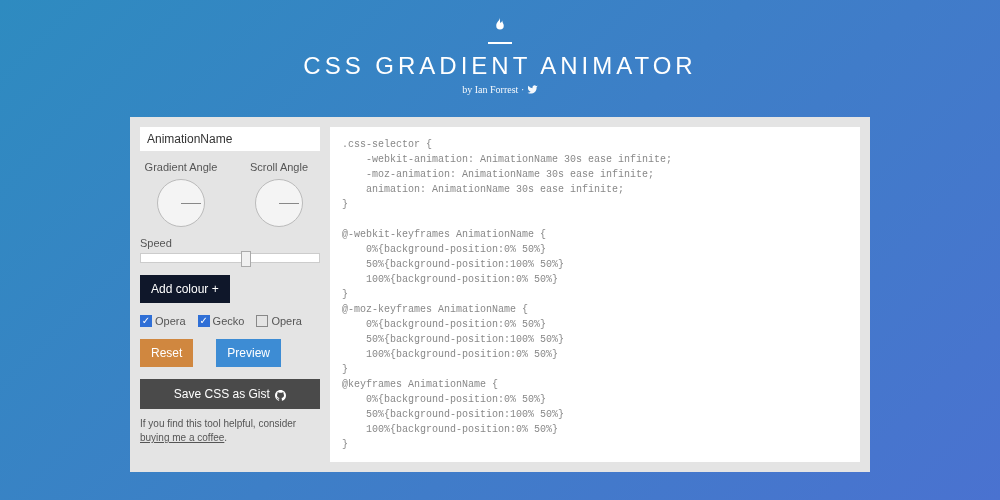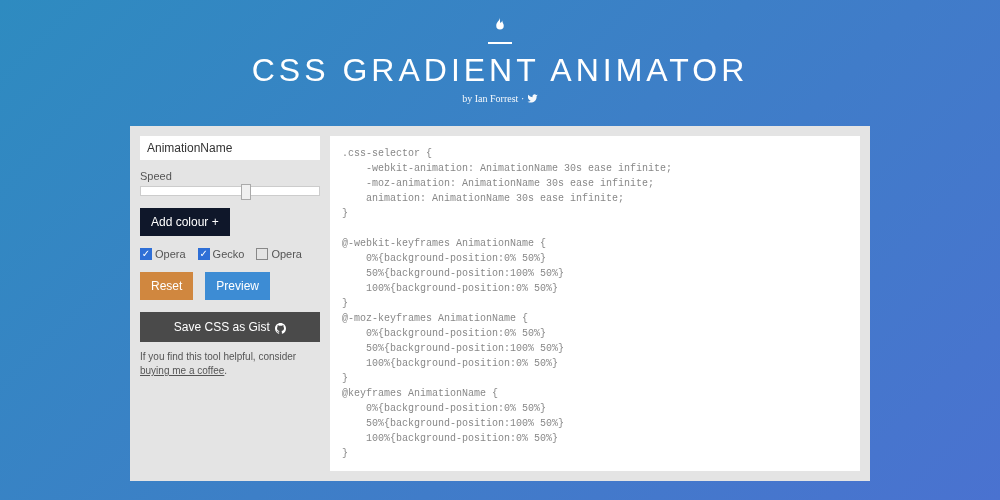--- a/index.html
+++ b/index.html
@@ -7,21 +7,21 @@
   font-family: -apple-system, BlinkMacSystemFont, "Segoe UI", Helvetica, Arial, sans-serif;
   width: 1000px;
   height: 500px;
   background: linear-gradient(135deg, #2e8bc0 0%, #3d7fc7 50%, #4a72d0 100%);
   overflow: hidden;
 }
 .header { text-align: center; padding: 14px 0 10px; color: #fff; }
 .logo-icon { display: inline-block; margin-bottom: 2px; }
 .logo-icon svg { width: 18px; height: 22px; fill: #fff; }
 .underline { width: 24px; height: 2px; background: #fff; margin: 0 auto 8px; }
-.title { font-size: 32px; font-weight: 300; letter-spacing: 4px; }
+.title { font-size: 24px; font-weight: 300; letter-spacing: 4px; }
 .byline { font-size: 10px; margin-top: 4px; opacity: 0.95; font-family: Liberation Serif, serif; }
 .byline a { color: #fff; text-decoration: none; }
 .bird-icon { display: inline-block; vertical-align: middle; }
 .bird-icon svg { width: 11px; height: 11px; fill: #fff; }
 
 .panel {
   width: 740px;
   margin: 10px auto 0;
   background: #e4e4e4;
   display: flex;
@@ -79,21 +79,21 @@
 
 .checks { display: flex; gap: 12px; margin-bottom: 12px; }
 .check-item { display: flex; align-items: center; gap: 3px; font-size: 11px; color: #555; }
 .chk {
   width: 12px; height: 12px; border: 1px solid #888;
   display: inline-flex; align-items: center; justify-content: center;
   font-size: 10px; line-height: 1;
 }
 .chk.on { background: #2f6fd6; border-color: #2f6fd6; color: #fff; }
 
-.btn-row { display: flex; gap: 12px; margin-bottom: 12px; }
+.btn-row { display: flex; gap: 23px; margin-bottom: 12px; }
 
 .gh-icon svg { width: 11px; height: 11px; fill: #fff; vertical-align: middle; margin-left: 2px; }
 
 .helpful { font-size: 10px; color: #555; line-height: 1.4; }
 .helpful .link { text-decoration: underline; cursor: pointer; }
 
 .code-pane {
   flex: 1; background: #fff; padding: 10px 12px;
   font-family: "Courier New", monospace;
   font-size: 10px; color: #888; line-height: 1.5;
@@ -116,20 +116,30 @@
           <path d="M23 3a10.9 10.9 0 0 1-3.14 1.53A4.48 4.48 0 0 0 12 8v1A10.66 10.66 0 0 1 3 4s-4 9 5 13a11.64 11.64 0 0 1-7 2c9 5 20 0 20-11.5a4.5 4.5 0 0 0-.08-.83A7.72 7.72 0 0 0 23 3z"></path>
         </svg></span>
   </div>
 </div>
 
 <div class="panel">
   <div class="controls">
 
     <input class="name-input" type="text" value="AnimationName" style="">
 
+    <div class="angles">
+      <div class="angle-col">
+        <div class="angle-label">Gradient Angle</div>
+        <div class="dial"></div>
+      </div>
+      <div class="angle-col">
+        <div class="angle-label">Scroll Angle</div>
+        <div class="dial"></div>
+      </div>
+    </div>
 
     <div class="speed-label">Speed</div>
     <div class="speed-track">
       <div class="speed-thumb"></div>
     </div>
 
     <button class="btn btn-green">Add colour +</button>
 
     <div class="checks">
       <label class="check-item">

